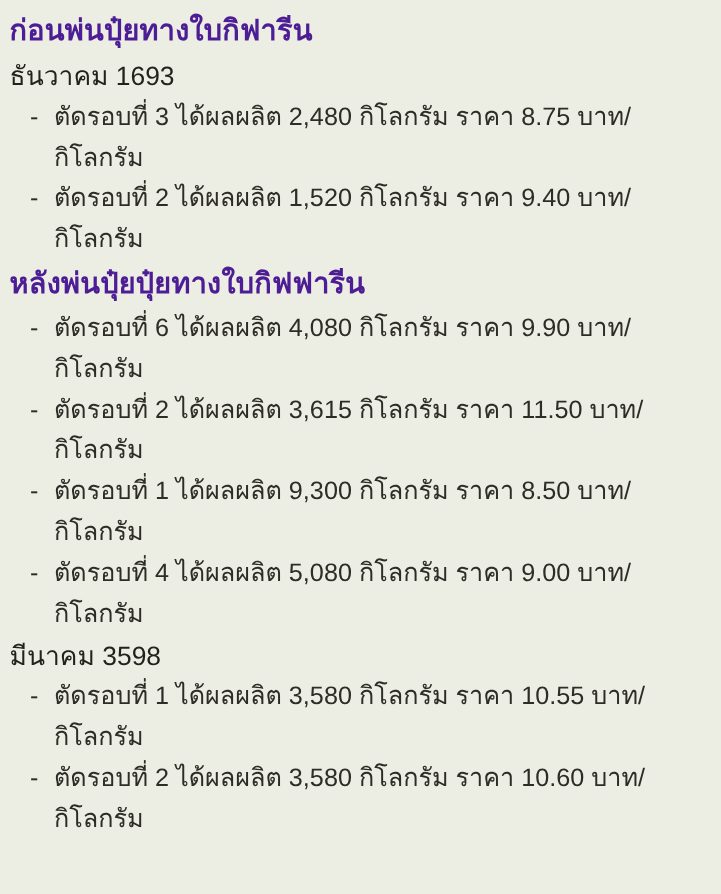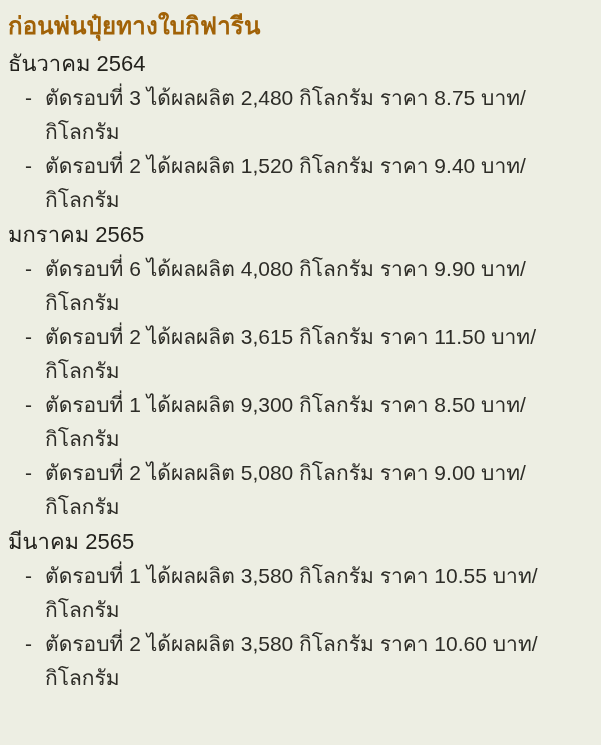--- a/index.html
+++ b/index.html
@@ -16,21 +16,21 @@
   }
   .doc {
     padding: 6px 8px 0 8px;
     box-sizing: border-box;
     width: 601px;
   }
   .sec-title {
     margin: 0;
     font-size: 24px;
     font-weight: 700;
-    color: #a16207;
+    color: #4c1d95;
     line-height: 40px;
     letter-spacing: 0.2px;
   }
   .month {
     margin: 0;
     font-size: 22px;
     font-weight: 400;
     color: #23221d;
     line-height: 35px;
   }
@@ -52,51 +52,51 @@
     white-space: pre-wrap;
   }
 </style>
 </head>
 <body>
 
 <div class="doc">
 
   <h1 class="sec-title">ก่อนพ่นปุ๋ยทางใบกิฟารีน</h1>
 
-  <h2 class="month">ธันวาคม 2564</h2>
+  <h2 class="month">ธันวาคม 1693</h2>
   <div class="bullet">
     <span class="dash">-</span>
     <span class="btext">ตัดรอบที่ 3 ได้ผลผลิต 2,480 กิโลกรัม ราคา 8.75 บาท/กิโลกรัม</span>
   </div>
   <div class="bullet">
     <span class="dash">-</span>
     <span class="btext">ตัดรอบที่ 2 ได้ผลผลิต 1,520 กิโลกรัม ราคา 9.40 บาท/กิโลกรัม</span>
   </div>
 
+  <h1 class="sec-title">หลังพ่นปุ๋ยปุ๋ยทางใบกิฟฟารีน</h1>
 
-  <h2 class="month">มกราคม 2565</h2>
   <div class="bullet">
     <span class="dash">-</span>
     <span class="btext">ตัดรอบที่ 6 ได้ผลผลิต 4,080 กิโลกรัม ราคา 9.90 บาท/กิโลกรัม</span>
   </div>
   <div class="bullet">
     <span class="dash">-</span>
     <span class="btext">ตัดรอบที่ 2 ได้ผลผลิต 3,615 กิโลกรัม ราคา 11.50 บาท/กิโลกรัม</span>
   </div>
 
   <div class="bullet">
     <span class="dash">-</span>
     <span class="btext">ตัดรอบที่ 1 ได้ผลผลิต 9,300 กิโลกรัม ราคา 8.50 บาท/กิโลกรัม</span>
   </div>
   <div class="bullet">
     <span class="dash">-</span>
-    <span class="btext">ตัดรอบที่ 2 ได้ผลผลิต 5,080 กิโลกรัม ราคา 9.00 บาท/กิโลกรัม</span>
+    <span class="btext">ตัดรอบที่ 4 ได้ผลผลิต 5,080 กิโลกรัม ราคา 9.00 บาท/กิโลกรัม</span>
   </div>
 
-  <h2 class="month">มีนาคม 2565</h2>
+  <h2 class="month">มีนาคม 3598</h2>
   <div class="bullet">
     <span class="dash">-</span>
     <span class="btext">ตัดรอบที่ 1 ได้ผลผลิต 3,580 กิโลกรัม ราคา 10.55 บาท/กิโลกรัม</span>
   </div>
   <div class="bullet">
     <span class="dash">-</span>
     <span class="btext">ตัดรอบที่ 2 ได้ผลผลิต 3,580 กิโลกรัม ราคา 10.60 บาท/กิโลกรัม</span>
   </div>
 
 </div>

